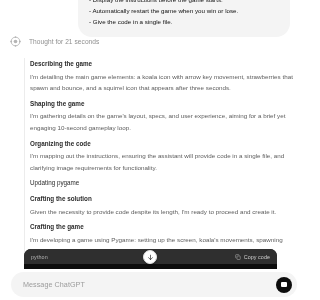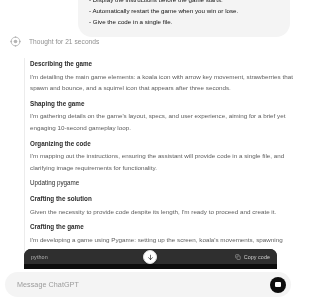--- a/index.html
+++ b/index.html
@@ -172,21 +172,21 @@
     position: absolute;
     left: 0;
     bottom: 0;
     width: 300px;
     height: 31px;
     background: #ffffff;
     z-index: 8;
   }
   .composer {
     position: absolute;
-    left: 5px;
+    left: 11px;
     bottom: 3px;
     width: 286px;
     height: 25px;
     background: #f4f4f4;
     border-radius: 13px;
     display: flex;
     align-items: center;
     padding: 0 5px 0 12px;
   }
   .composer-placeholder {

